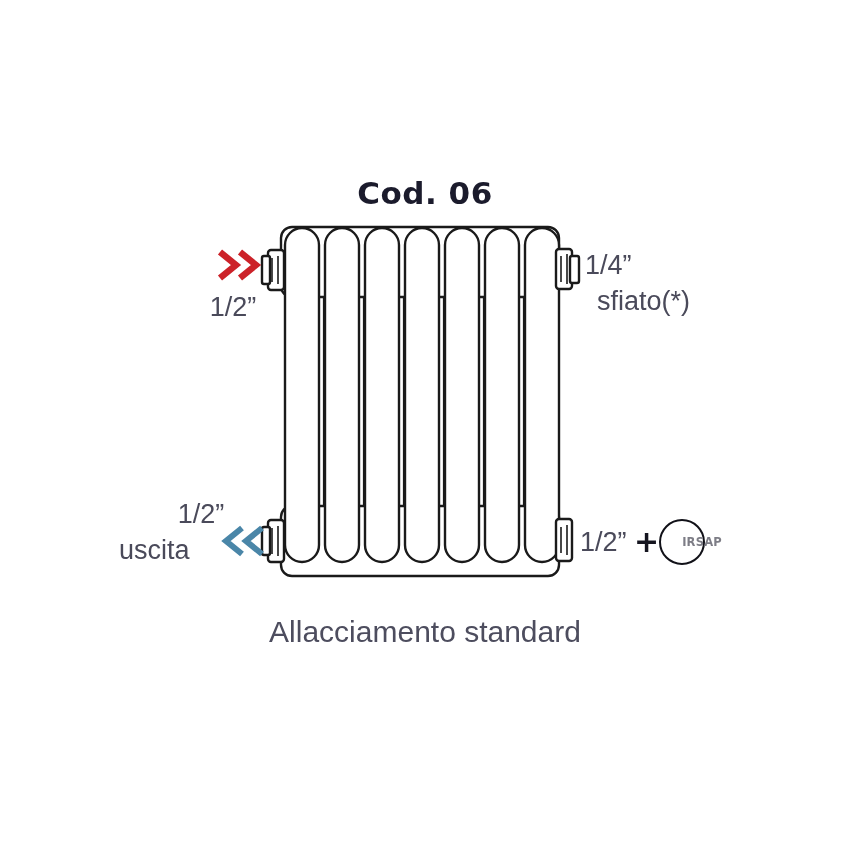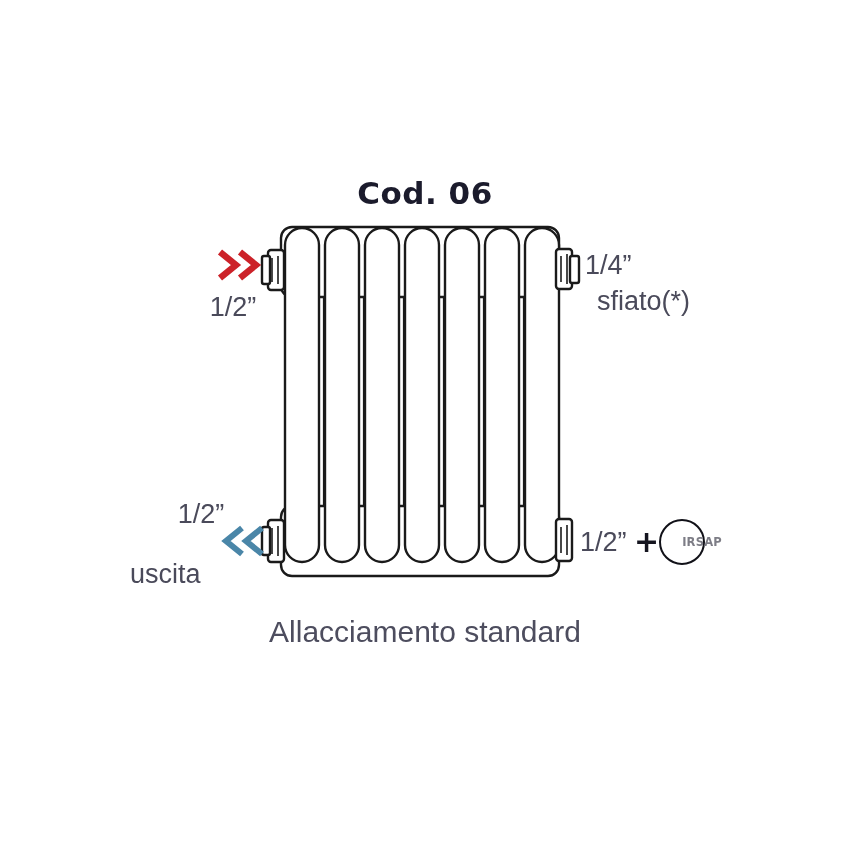--- a/index.html
+++ b/index.html
@@ -73,23 +73,22 @@
   }
 
   
   .lbl-out-size {
     left: 166px;
     top: 499px;
     width: 70px;
     text-align: center;
   }
   .lbl-out-word {
-    left: 130px;
+    left: 119px;
     top: 535px;
-    margin-top: 24px;
   }
 
   
   .lbl-ret-size {
     left: 580px;
     top: 527px;
   }
   .plus-sign {
     position: absolute;
     left: 634px;

